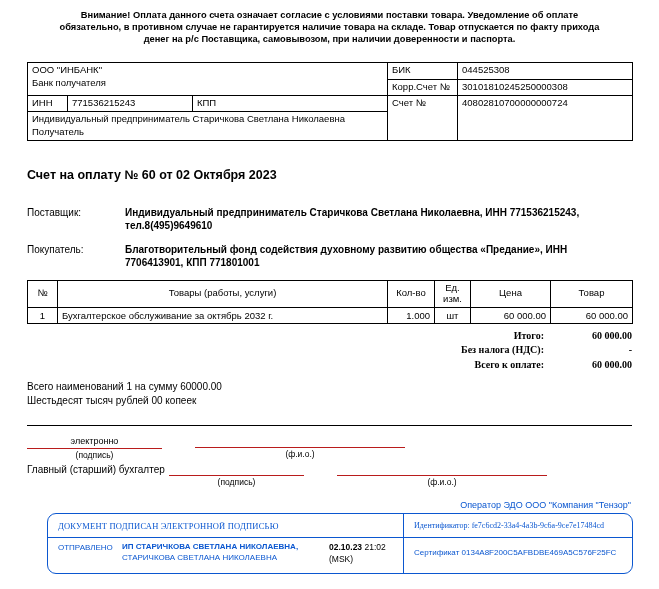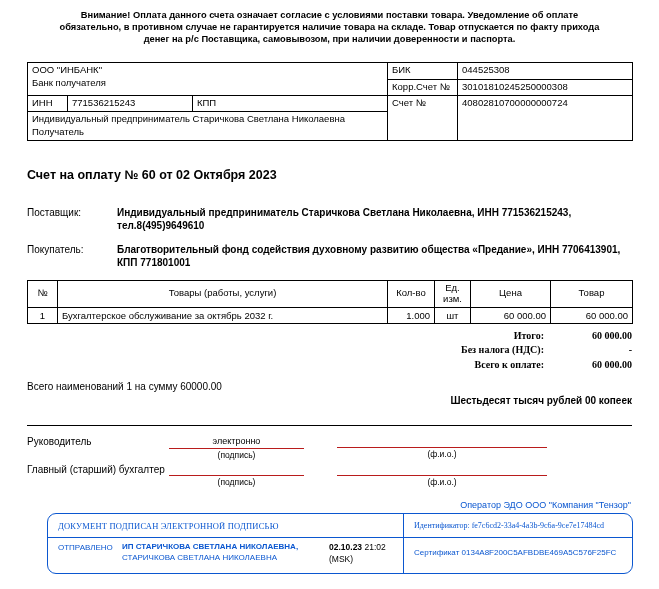--- a/index.html
+++ b/index.html
@@ -25,21 +25,21 @@
     overflow:hidden; white-space:nowrap;
   }
   .cell-caption { font-size:9.5px; }
 
   
   .title { font-size:12.5px; font-weight:bold; margin:27px 0 24px 0; }
 
   
   .party-row { display:flex; margin-bottom:10px; }
   .party-label { width:90px; flex:none; padding-top:1px; }
-  .party-value { flex:1; font-weight:bold; line-height:1.35; padding-right:4px; }
+  .party-value { flex:1; font-weight:bold; line-height:1.35; padding-right:4px;margin-left:8px; }
 
   
   table.items { width:100%; border-collapse:collapse; table-layout:fixed; margin-top:4px; }
   table.items th, table.items td { border:1px solid #000; font-size:9.5px; padding:2px 4px; }
   table.items th { font-weight:normal; text-align:center; vertical-align:middle; height:27px; line-height:1.15; }
   table.items td { height:16px; }
   .col-num    { width:30px; }
   .col-goods  { width:330px; }
   .col-qty    { width:47px; }
   .col-unit   { width:36px; }
@@ -49,21 +49,21 @@
   .ta-r { text-align:right; }
 
   
   .totals { margin-top:5px;font-family:Liberation Serif, serif; }
   .totals-row { display:flex; justify-content:flex-end; line-height:1.45; }
   .t-label { font-weight:bold; text-align:right; }
   .t-value { width:88px; font-weight:bold; text-align:right; }
 
   
   .summary { margin-top:8px; line-height:1.4; }
-  .amount-words { font-weight:bold;text-align:right; }
+  .amount-words { font-weight:normal; }
 
   
   .separator { border-top:1px solid #000; margin:17px 0 9px 0; }
 
   
   .sig-row { display:flex; margin-bottom:3px; }
   .sig-label { width:142px; flex:none; padding-top:1px; }
   .sig-block { display:flex; flex-direction:column; }
   .sig-block-1 { width:135px; margin-right:33px; }
   .sig-block-2 { width:210px; }
@@ -190,21 +190,20 @@
   </div>
 
   <div class="summary">
     <div>Всего наименований 1 на сумму 60000.00</div>
     <div class="amount-words">Шестьдесят тысяч рублей 00 копеек</div>
   </div>
 
   <div class="separator"></div>
 
   <div class="sig-row">
-    <div class="sig-label">Руководитель</div>
     <div class="sig-block sig-block-1">
       <div class="sig-above">электронно</div>
       <div class="sig-caption">(подпись)</div>
     </div>
     <div class="sig-block sig-block-2">
       <div class="sig-above"></div>
       <div class="sig-caption">(ф.и.о.)</div>
     </div>
   </div>
 

